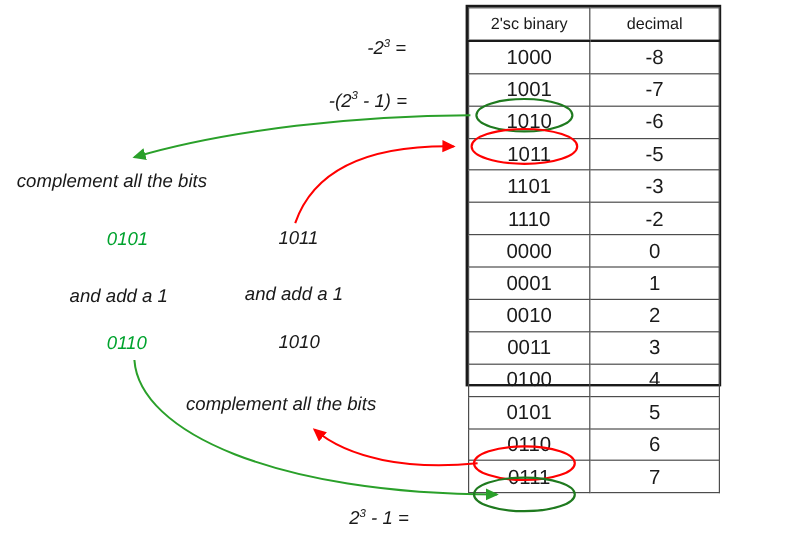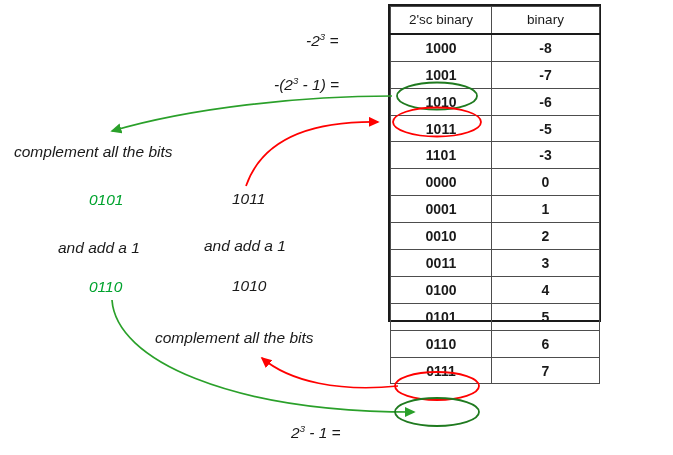--- a/index.html
+++ b/index.html
@@ -15,21 +15,21 @@
   #table-wrap{
     position:absolute;left:388px;top:4px;width:213px;height:318px;
     border:2px solid #1a1a1a;box-sizing:border-box;background:#fff;
   }
   table.tt{
     border-collapse:collapse;width:100%;height:100%;table-layout:fixed;
   }
   table.tt td,table.tt th{
     border:1px solid #4d4d4d;
     text-align:center;vertical-align:middle;
-    font-size:14px;color:#1a1a1a;font-weight:700;
+    font-size:17px;color:#1a1a1a;font-weight:400;
     padding:0;height:25.9px;line-height:1;
   }
   table.tt th{font-weight:400;font-size:13.5px;border-bottom:2px solid #1a1a1a;}
   table.tt col.c1{width:101px;}
   table.tt col.c2{width:108px;}
 
   
   .lbl{
     position:absolute;color:#1a1a1a;font-size:15.5px;white-space:nowrap;
     line-height:1;
@@ -60,21 +60,21 @@
 
   <div id="table-wrap">
     <table class="tt">
       <colgroup>
           <col class="c1">
           <col class="c2">
         </colgroup>
       <thead>
         <tr>
           <th>2'sc binary</th>
-          <th>binary</th>
+          <th>decimal</th>
         </tr>
       </thead>
       <tbody id="tbody">
           <tr>
             <td>1000</td>
             <td>-8</td>
           </tr>
           <tr>
             <td>1001</td>
             <td>-7</td>
@@ -83,20 +83,24 @@
             <td>1010</td>
             <td>-6</td>
           </tr>
           <tr>
             <td>1011</td>
             <td>-5</td>
           </tr>
           <tr>
             <td>1101</td>
             <td>-3</td>
+          </tr>
+          <tr>
+            <td>1110</td>
+            <td>-2</td>
           </tr>
           <tr>
             <td>0000</td>
             <td>0</td>
           </tr>
           <tr>
             <td>0001</td>
             <td>1</td>
           </tr>
           <tr>

